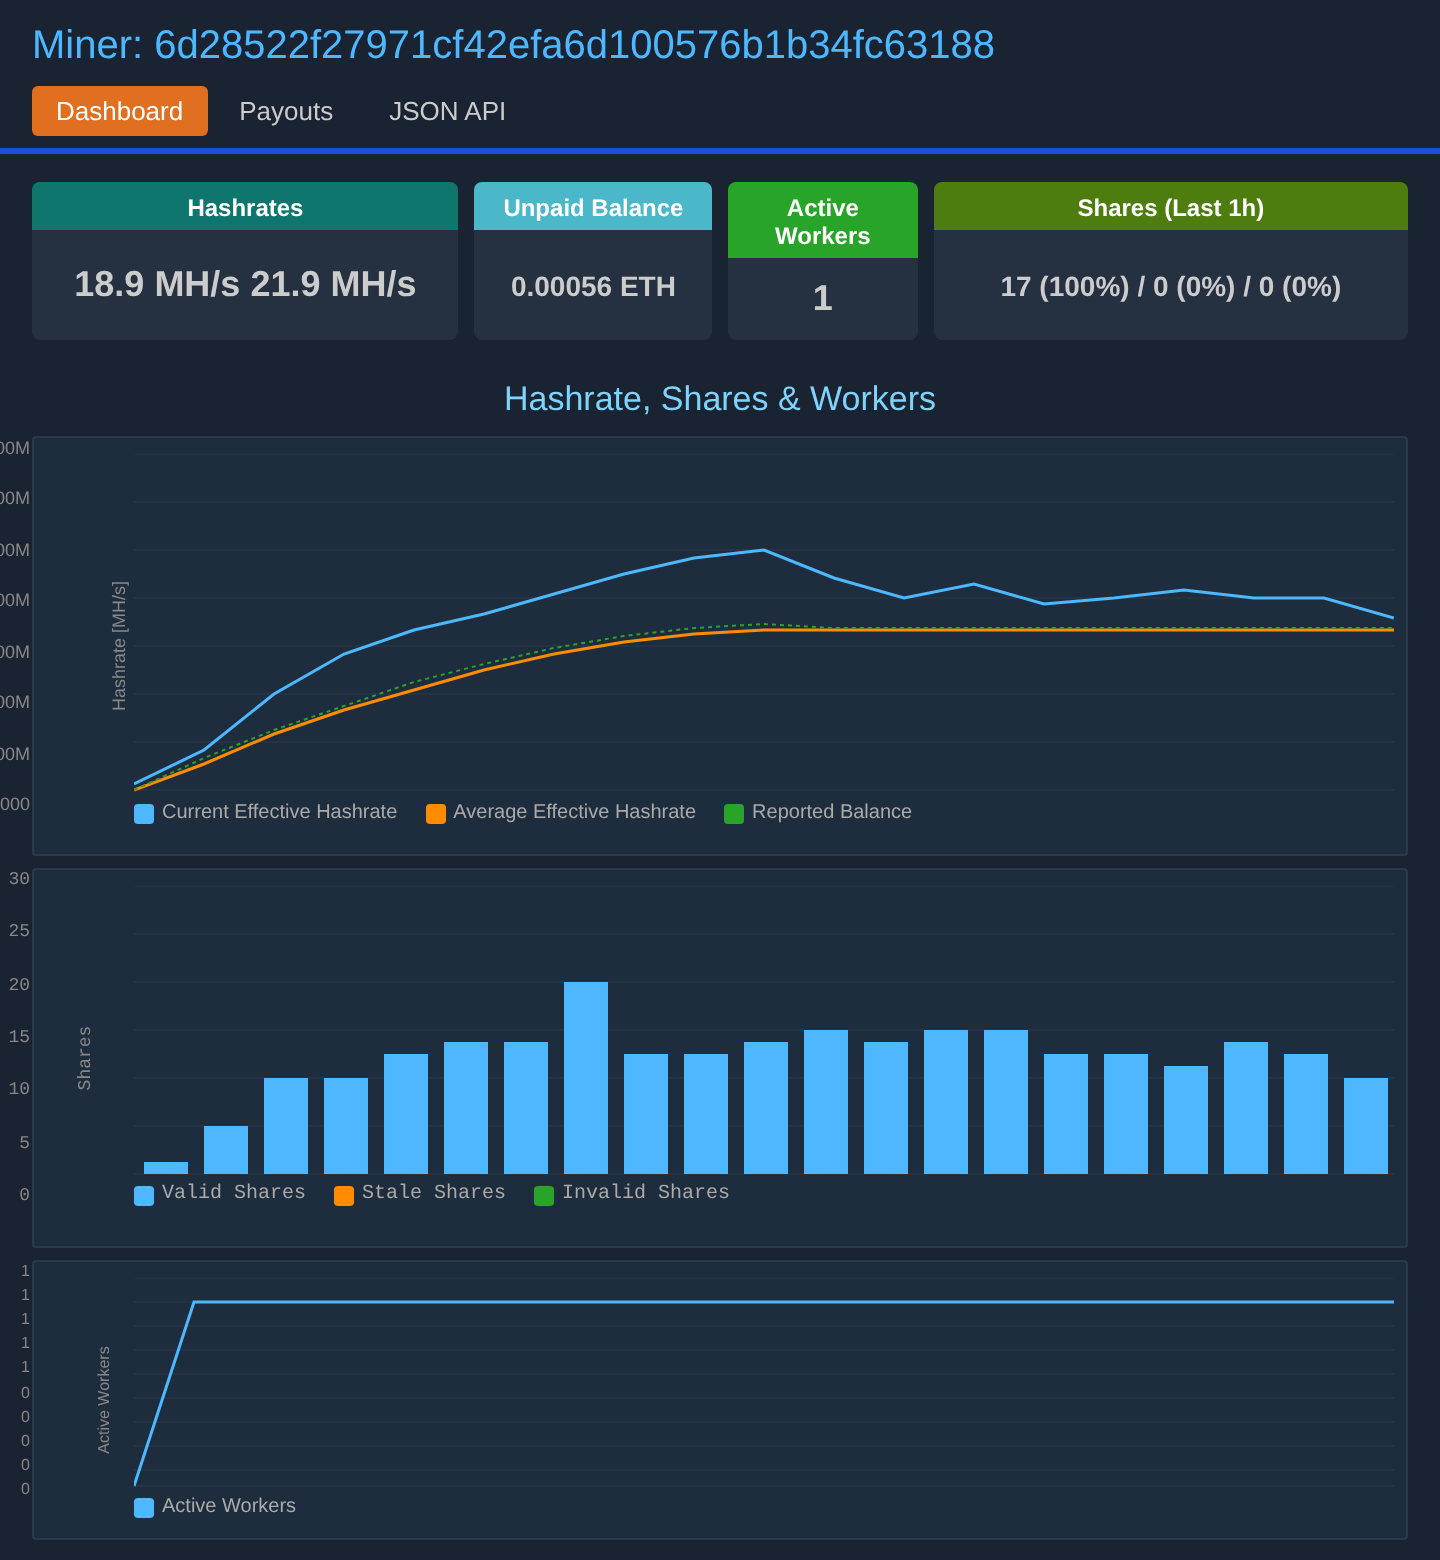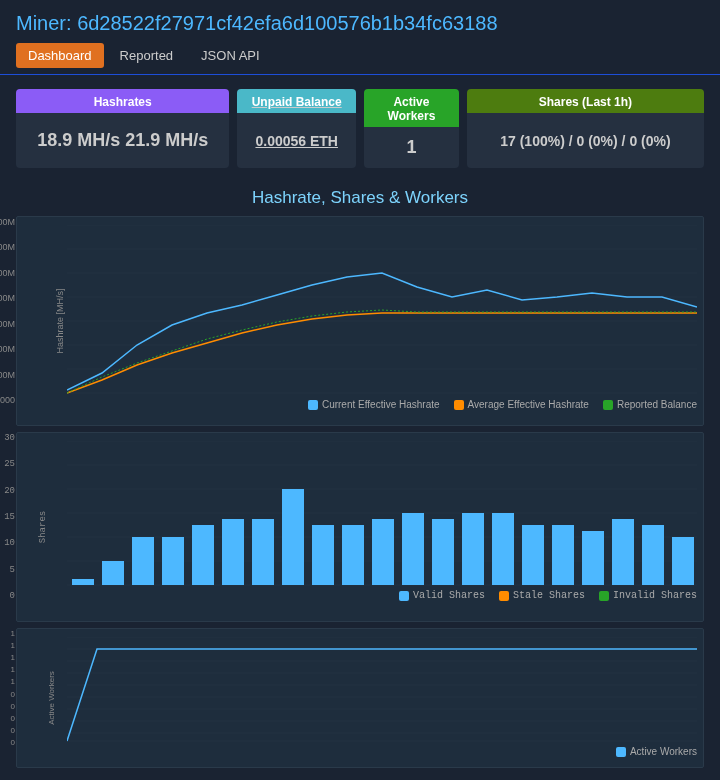--- a/index.html
+++ b/index.html
@@ -7,21 +7,21 @@
       background: #1a2332;
       color: #ccc;
       font-family: Arial, sans-serif;
       font-size: 13px;
       width: 720px;
       min-height: 780px;
     }
     .header {
       background: #1a2332;
       padding: 12px 16px 6px;
-      border-bottom: 1px solid #1d4ed8;
+      border-bottom: 3px solid #1d4ed8;
     }
     .header-title {
       font-size: 20px;
       color: #fff;
       margin-bottom: 8px;
     }
     .header-title span {
       color: #4db8ff;
     }
     .nav {
@@ -68,22 +68,22 @@
       text-align: center;
       background: #253040;
       width: 100%;
       border-radius: 0 0 4px 4px;
       flex: 1;
       display: flex;
       align-items: center;
       justify-content: center;
     }
     .card-hashrates { flex: 1.8; }
-    .card-hashrates .label { background: #8b5cf6; color: #fff; }
-    .card-unpaid { flex: 1; text-decoration: underline; }
+    .card-hashrates .label { background: #0f766e; color: #fff; }
+    .card-unpaid { flex: 1; }
     .card-unpaid .label { background: #4ab8c8; color: #fff; }
     .card-unpaid .value { font-size: 14px; }
     .card-active { flex: 0.8; }
     .card-active .label { background: #28a428; color: #fff; }
     .card-shares { flex: 2; }
     .card-shares .label { background: #4d7c0f; color: #fff; text-align: center; }
     .card-shares .value { font-size: 14px; }
     .charts-section {
       padding: 0 16px 10px;
     }
@@ -112,21 +112,21 @@
       color: #888;
       text-align: right;
       width: 46px;
     }
     svg.chart-svg {
       display: block;
       width: 100%;
     }
     .chart-legend {
       display: flex;
-      justify-content: flex-end;
+      justify-content: flex-start;
       gap: 14px;
       padding: 4px 0 6px;
       font-size: 10px;
       color: #aaa;
     }
     .legend-item {
       display: flex;
       align-items: center;
       gap: 4px;
     }
@@ -144,21 +144,21 @@
   </style>
 </head>
 <body>
 
 <div class="header">
   <div class="header-title">
     <span>Miner: </span><span style="color:#4db8ff;">6d28522f27971cf42efa6d100576b1b34fc63188</span>
   </div>
   <nav class="nav">
     <div class="nav-item active">Dashboard</div>
-    <div class="nav-item">Reported</div>
+    <div class="nav-item">Payouts</div>
     <div class="nav-item">JSON API</div>
   </nav>
 </div>
 
 <div class="stats-row">
   <div class="stat-card card-hashrates">
     <div class="label">Hashrates</div>
     <div class="value">18.9 MH/s  21.9 MH/s</div>
   </div>
   <div class="stat-card card-unpaid">

